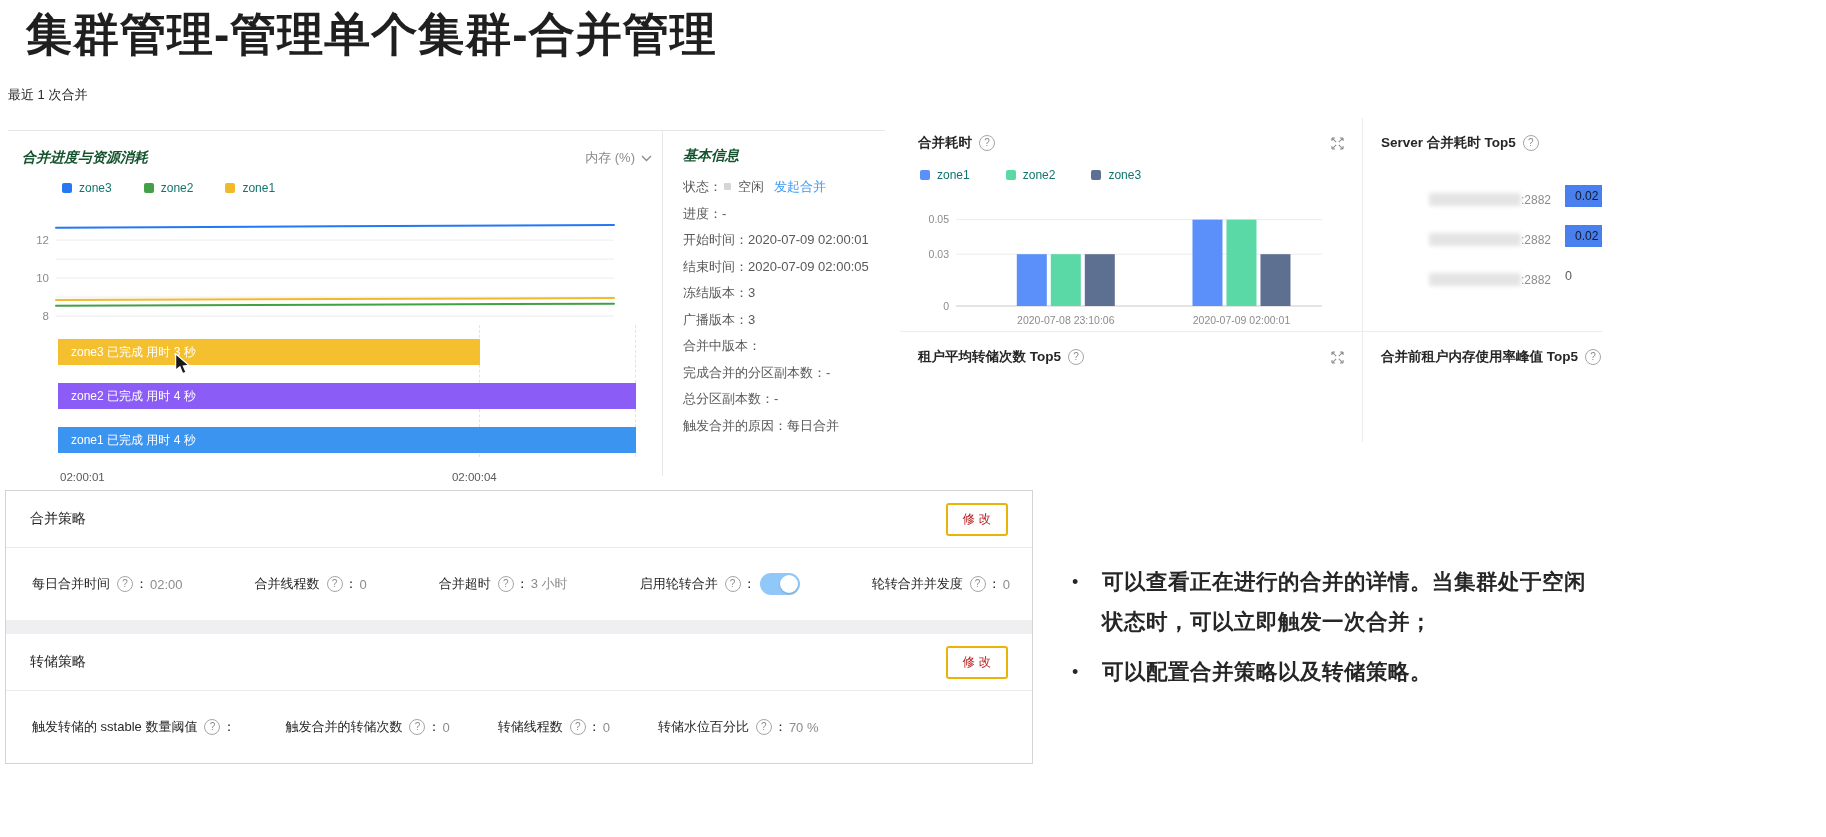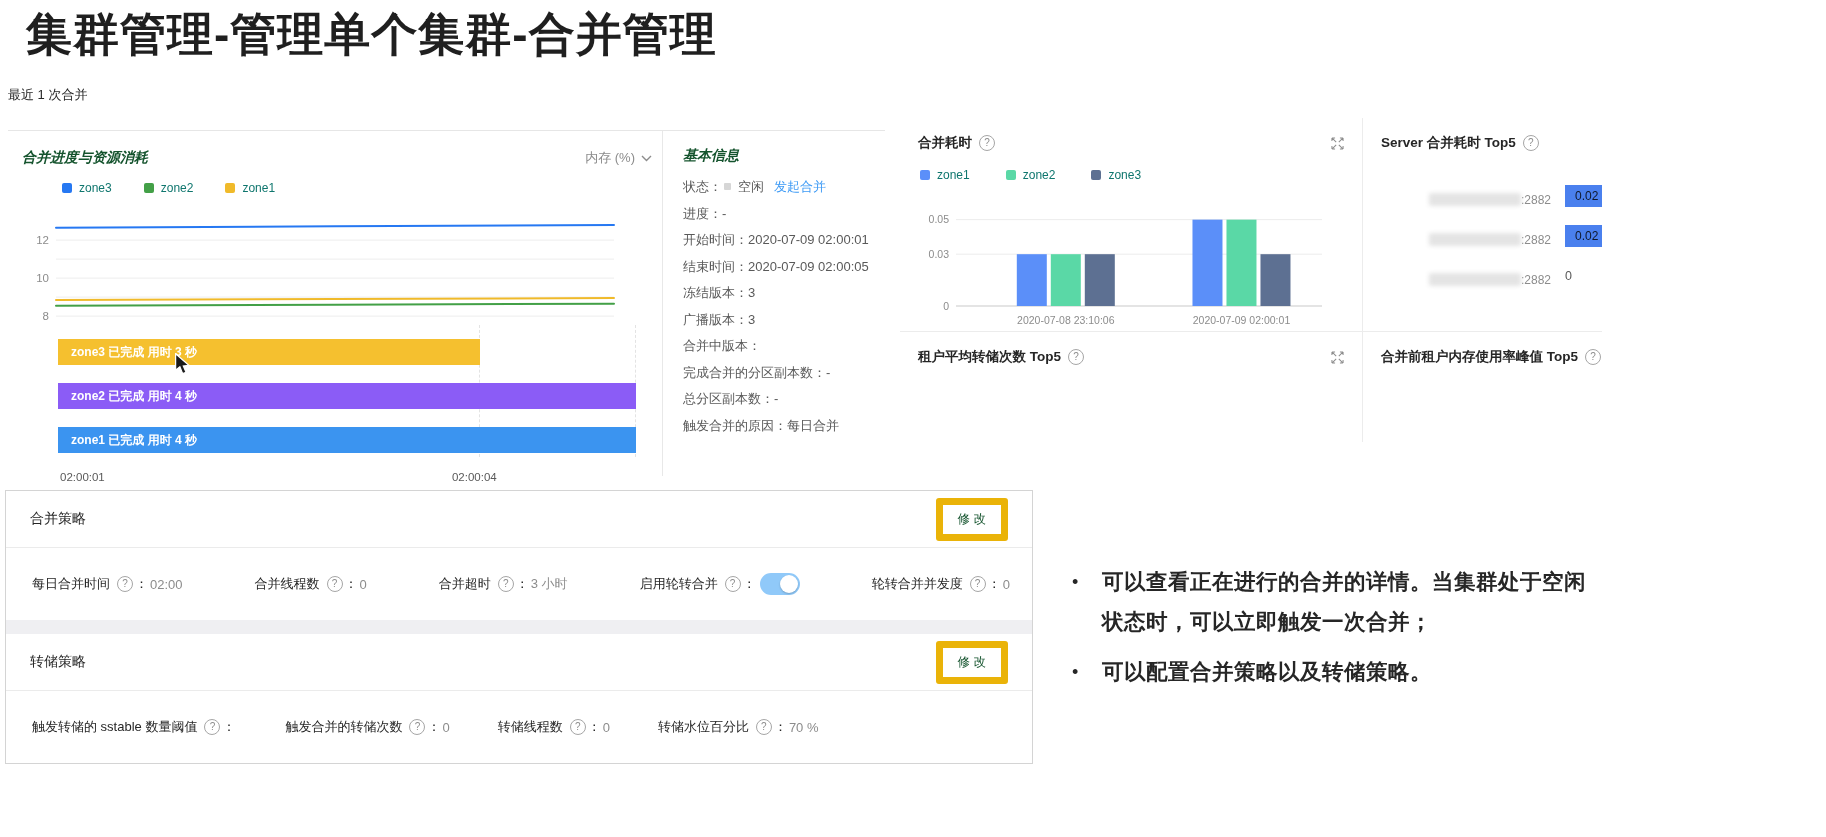--- a/index.html
+++ b/index.html
@@ -16,21 +16,21 @@
   .panel-title{font-size:14px;font-weight:700;color:#14532d;font-style:italic;}
   .spacer{flex:1;}
   .metric-select{font-size:13px;color:#8c8c8c;display:flex;align-items:center;gap:6px;cursor:pointer;}
   .legend-row{display:flex;align-items:center;margin:14px 0 4px 40px;}
   .legend-item{display:flex;align-items:center;margin-right:32px;font-size:12px;color:#0f766e;}
   .legend-swatch{width:10px;height:10px;border-radius:2px;margin-right:7px;display:inline-block;}
   #line-chart{display:block;}
   .bars-wrap{position:relative;margin-left:36px;width:578px;height:160px;}
   .guide-line{position:absolute;top:0;height:132px;border-left:1px dashed #e3e3e3;}
   .gantt-bar{position:absolute;height:26px;display:flex;align-items:center;}
-  .gantt-bar span{padding-left:13px;font-size:12px;color:#fff;white-space:nowrap;font-weight:bold;}
+  .gantt-bar span{padding-left:13px;font-size:12px;color:#fff;white-space:nowrap;}
   .x-label{position:absolute;bottom:2px;font-size:11.5px;color:#595959;}
   .cursor-icon{position:absolute;z-index:5;}
 
   .basic-info{flex:1;padding:16px 0 0 20px;box-sizing:border-box;font-size:13px;}
   .basic-info .panel-title{margin-bottom:9px;}
   .info-row{line-height:26.5px;color:#595959;white-space:nowrap;}
   .info-row .lab{color:#595959;}
   .status-dot{display:inline-block;width:7px;height:7px;border-radius:1px;background:#d6d6d6;margin:0 7px 1px 2px;}
   .action-link{color:#3d9af5;margin-left:10px;cursor:pointer;}
 
@@ -58,21 +58,21 @@
   .server-zero{font-size:12.5px;color:#595959;}
 
   
   .config-panel{position:absolute;left:5px;top:490px;width:1028px;border:1px solid #d4d4d4;background:#fff;box-sizing:border-box;}
   .tab-bar{height:46px;background:#f1f1f4;border-bottom:1px solid #e0e0e0;display:flex;align-items:stretch;padding-left:14px;}
   .tab{font-size:13px;color:#595959;display:flex;align-items:center;padding:0 10px;cursor:pointer;position:relative;}
   .tab.active{color:#1890ff;margin-left:80px;}
   .tab.active::after{content:"";position:absolute;left:6px;right:6px;bottom:5px;height:2px;background:#1890ff;}
   .section-row{height:56px;display:flex;align-items:center;padding:0 24px;}
   .section-title{font-size:14px;color:#262626;}
-  .edit-btn{border:7px solid #eab308;border-radius:3px;background:#fff;color:#14532d;font-size:12.5px;padding:6px 15px;cursor:pointer;text-align:center;}
+  .edit-btn{border:2px solid #eab308;border-radius:3px;background:#fff;color:#b91c1c;font-size:12.5px;padding:6px 15px;cursor:pointer;text-align:center;}
   .hdivider{border-top:1px solid #ebebeb;}
   .fields-row{height:72px;display:flex;align-items:center;padding-left:26px;font-size:13px;white-space:nowrap;}
   .fields-row.gap-lg .field{margin-right:72px;}
   .fields-row.gap-sm .field{margin-right:48px;}
   .field{display:flex;align-items:center;}
   .field .flab{color:#262626;}
   .field .help-icon{margin:0 2px 0 7px;}
   .field .fval{color:#8c8c8c;margin-left:2px;}
   .gray-gap{height:14px;background:#efeff2;}
   .toggle{width:40px;height:22px;border-radius:11px;background:#90c9f9;position:relative;margin-left:4px;cursor:pointer;display:inline-block;}

